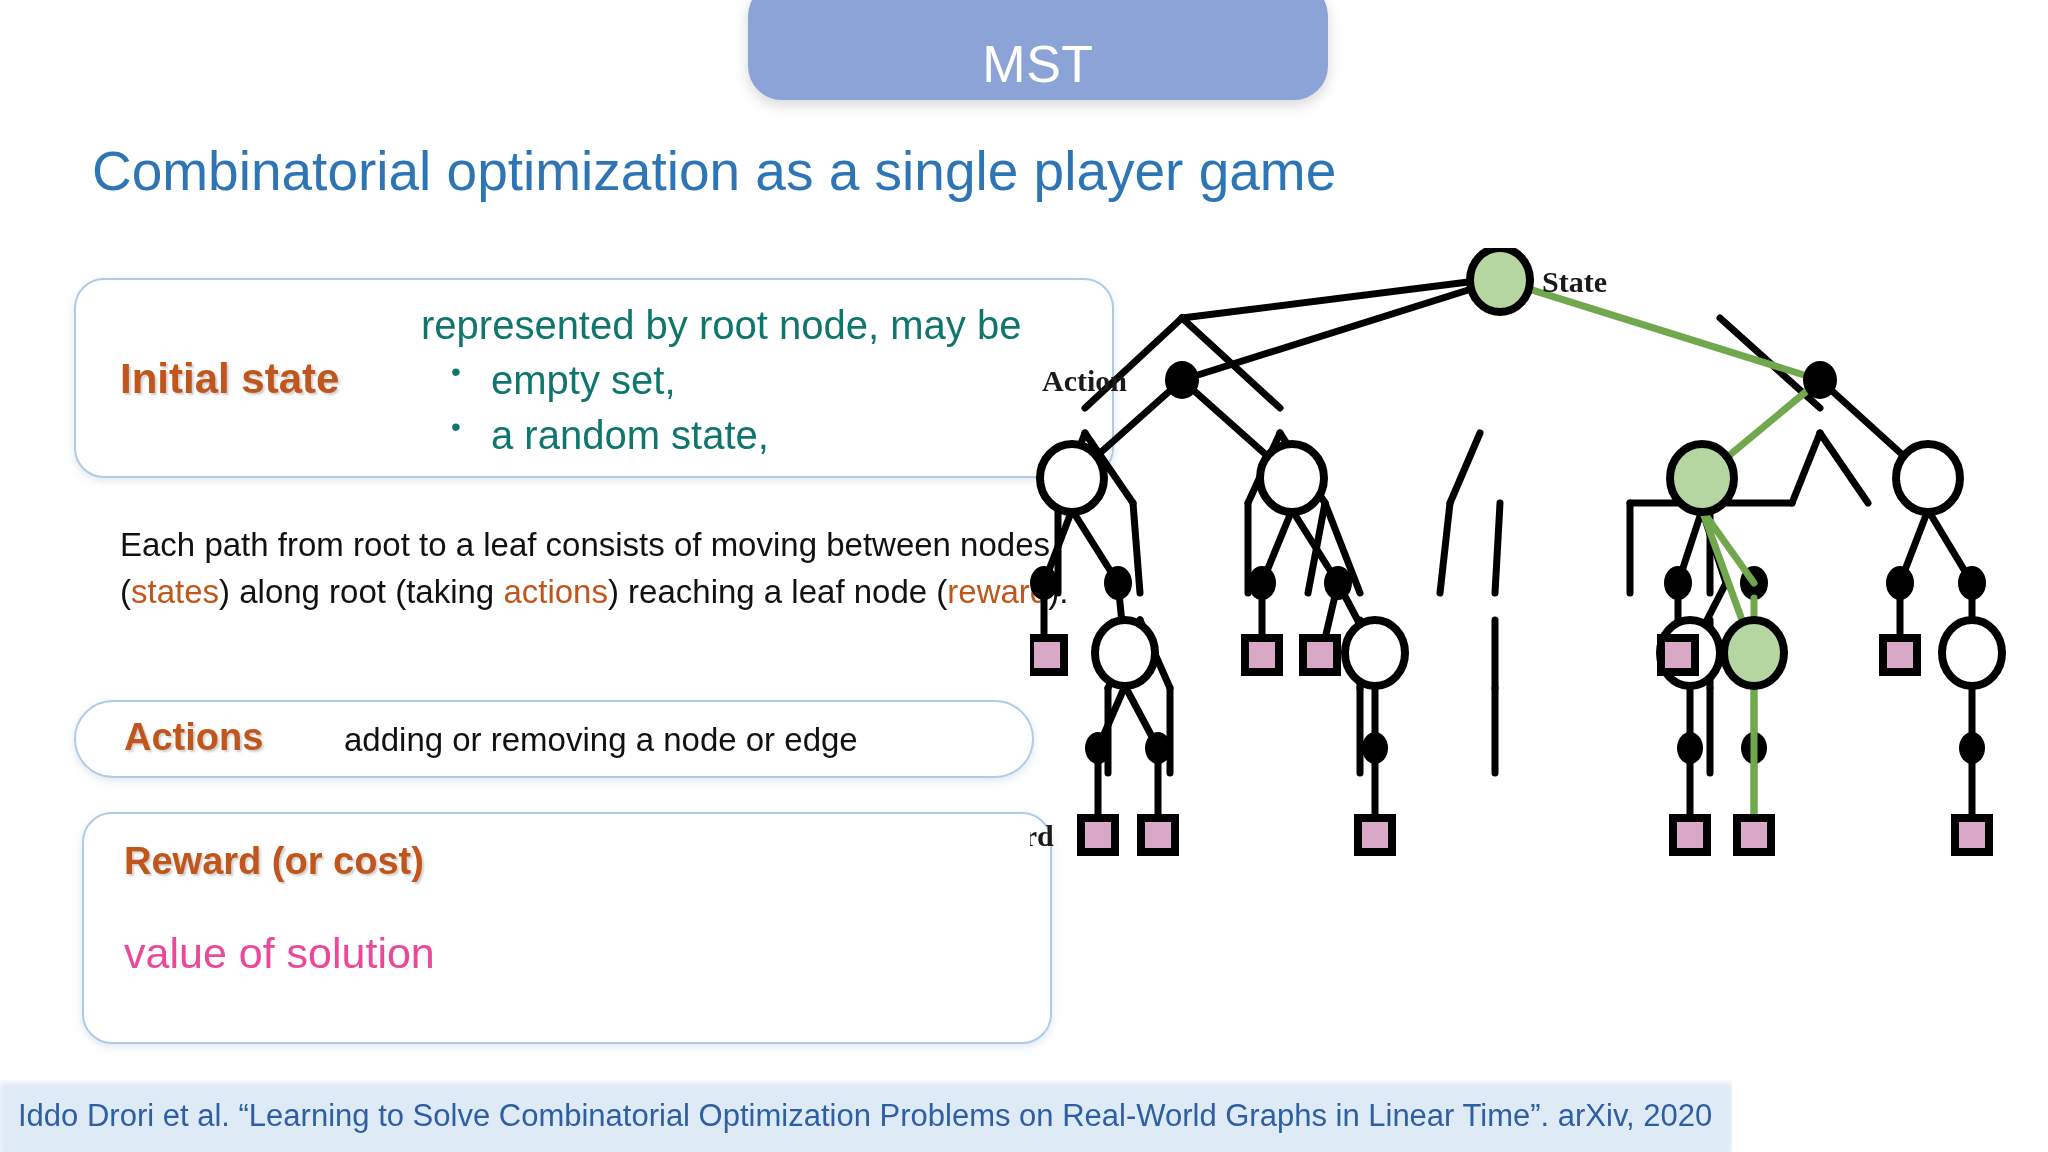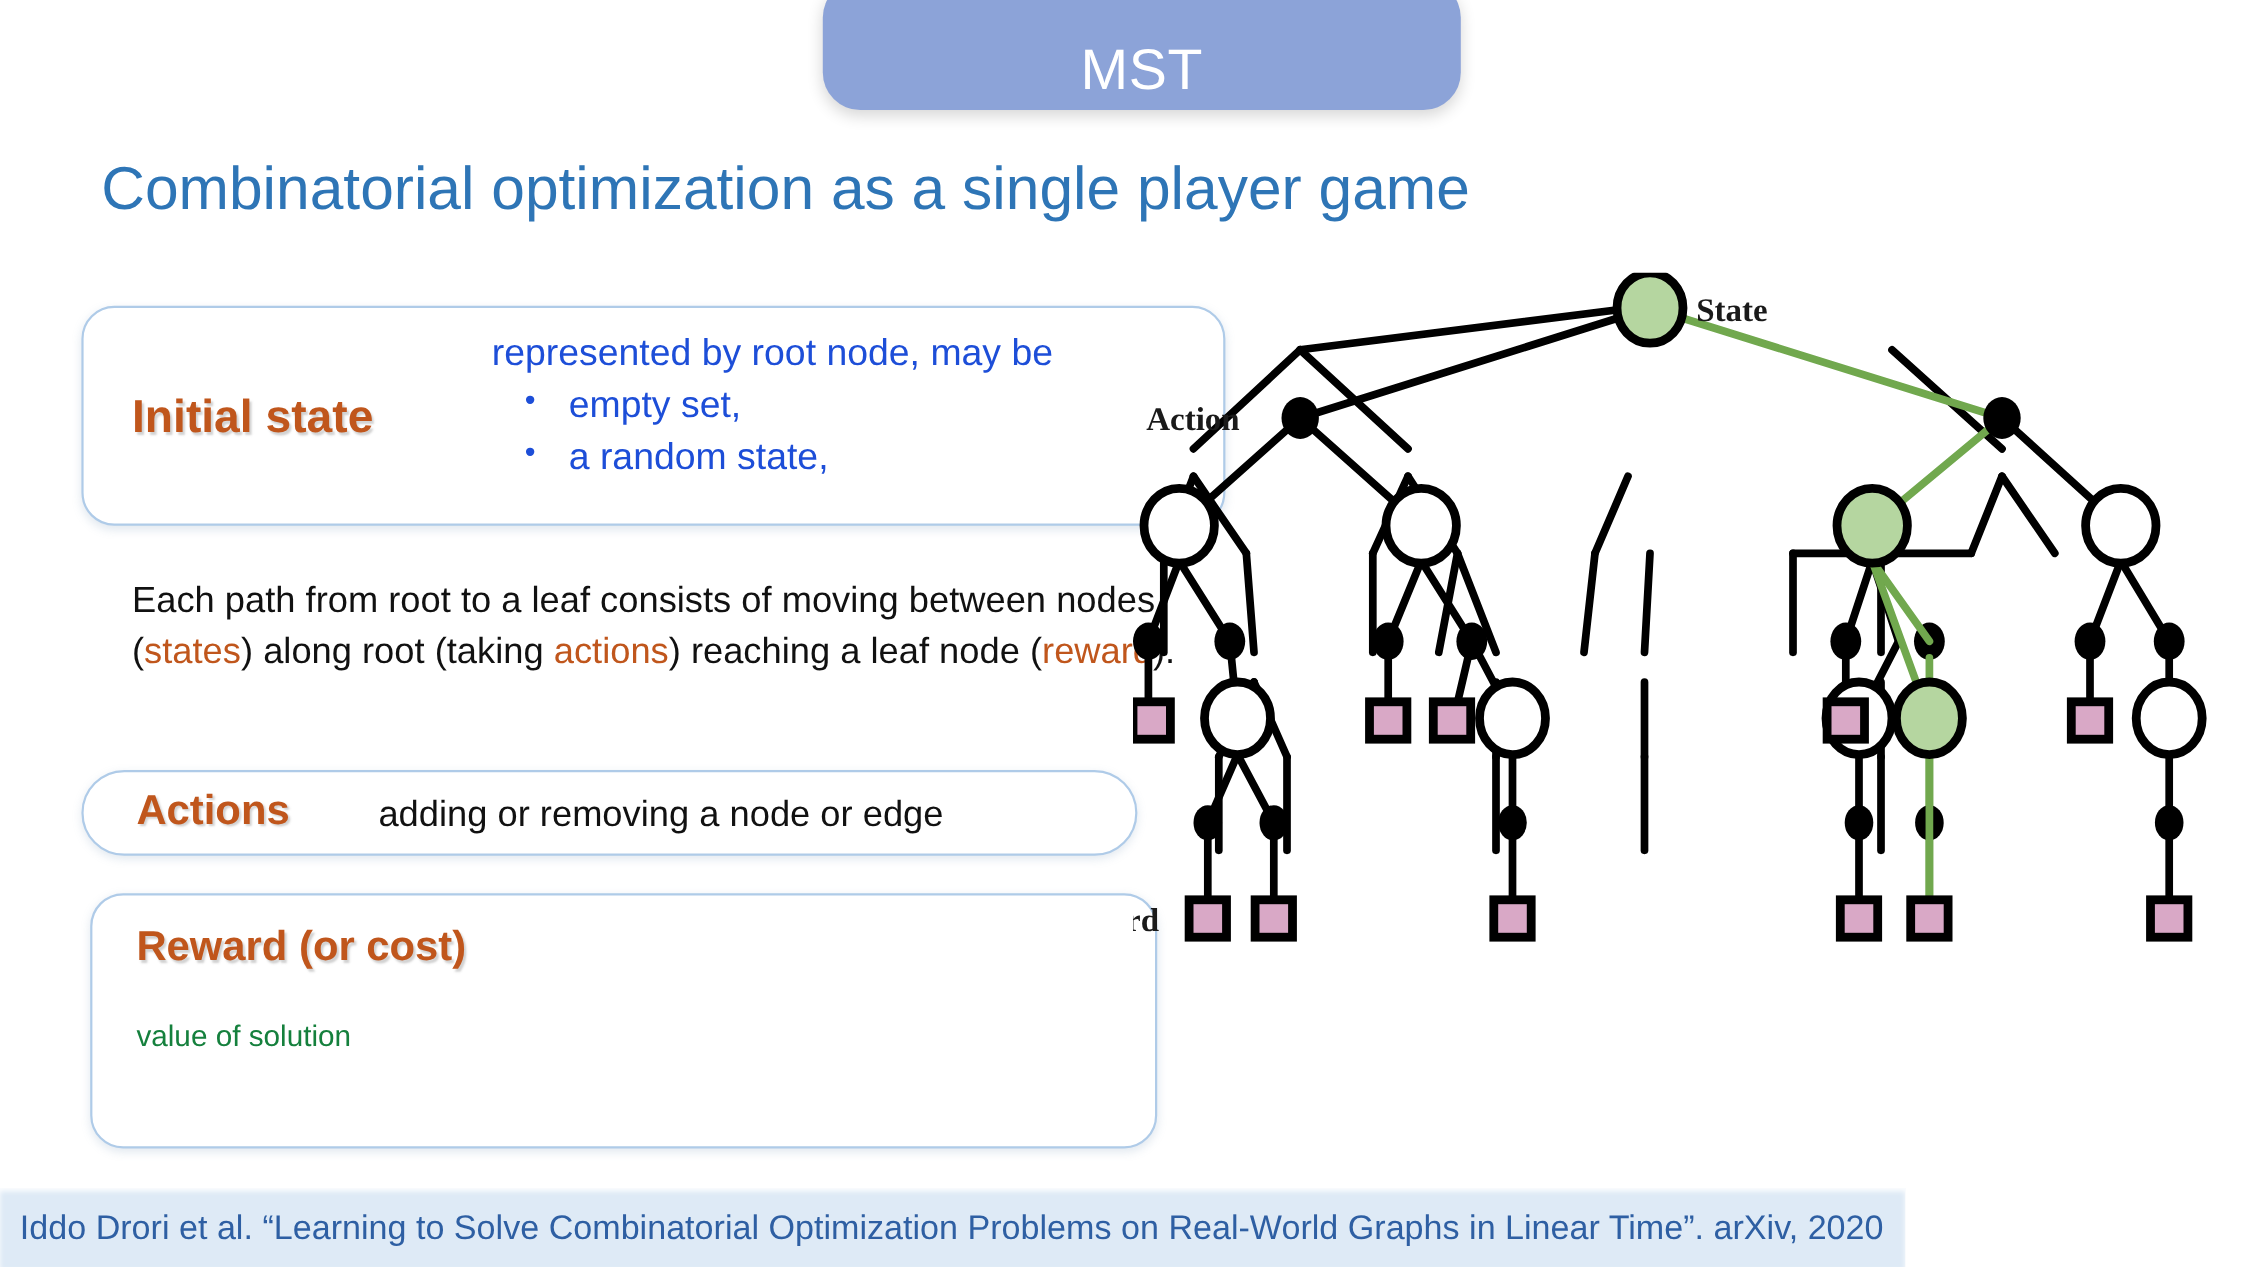--- a/index.html
+++ b/index.html
@@ -72,24 +72,23 @@
   .initial-label {
     position: absolute;
     left: 44px;
     top: 78px;
     font-size: 42px;
   }
   .initial-body {
     position: absolute;
     left: 345px;
     top: 18px;
-    font-size: 34px;
-    color: #1d4ed8;
+    font-size: 40px;
+    color: #0f766e;
     line-height: 1.38;
-    margin-left: 26px;
   }
   .initial-body .lead { display: block; }
   .initial-body ul {
     list-style: none;
     margin: 0;
     padding: 0 0 0 20px;
   }
   .initial-body li {
     position: relative;
     padding-left: 50px;
@@ -132,22 +131,22 @@
   .reward-label {
     position: absolute;
     left: 40px;
     top: 28px;
     font-size: 38px;
   }
   .reward-body {
     position: absolute;
     left: 40px;
     top: 110px;
-    font-size: 27px;
-    color: #15803d;
+    font-size: 43px;
+    color: #ec4899;
     line-height: 1.38;
   }
 
   
   .tree-wrap {
     position: absolute;
     left: 1030px;
     top: 248px;
     width: 1010px;
     height: 820px;

